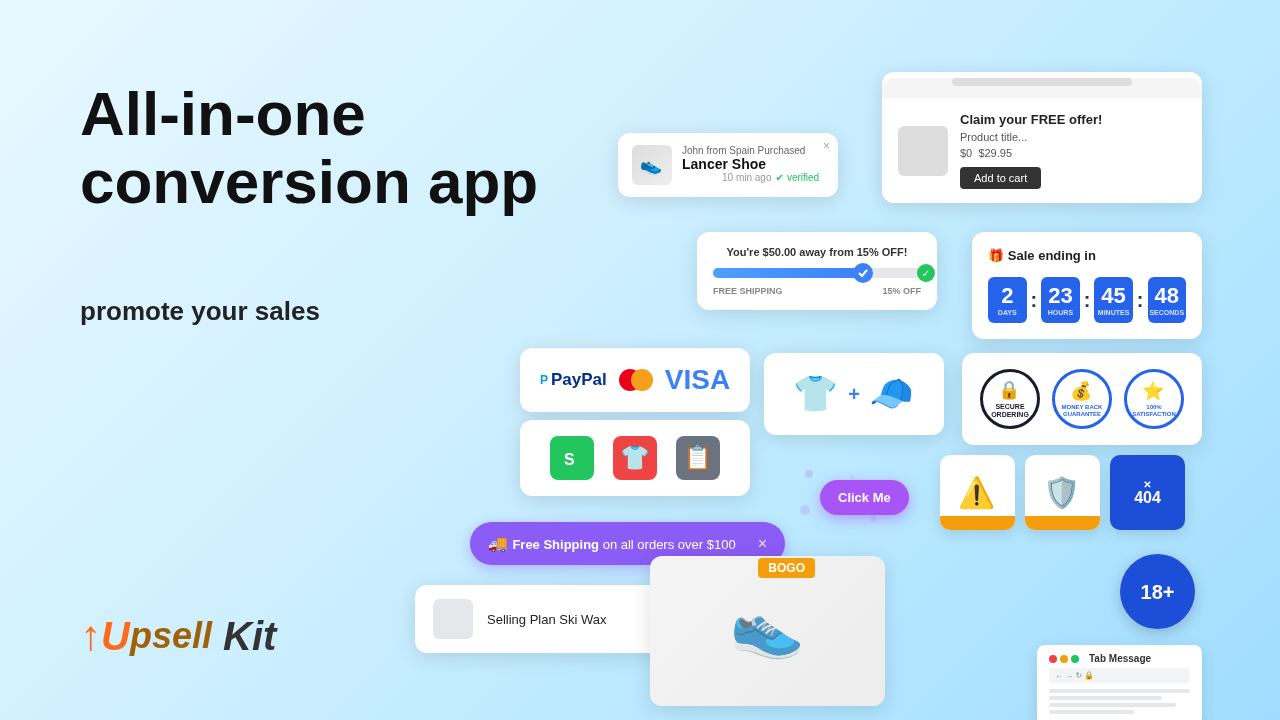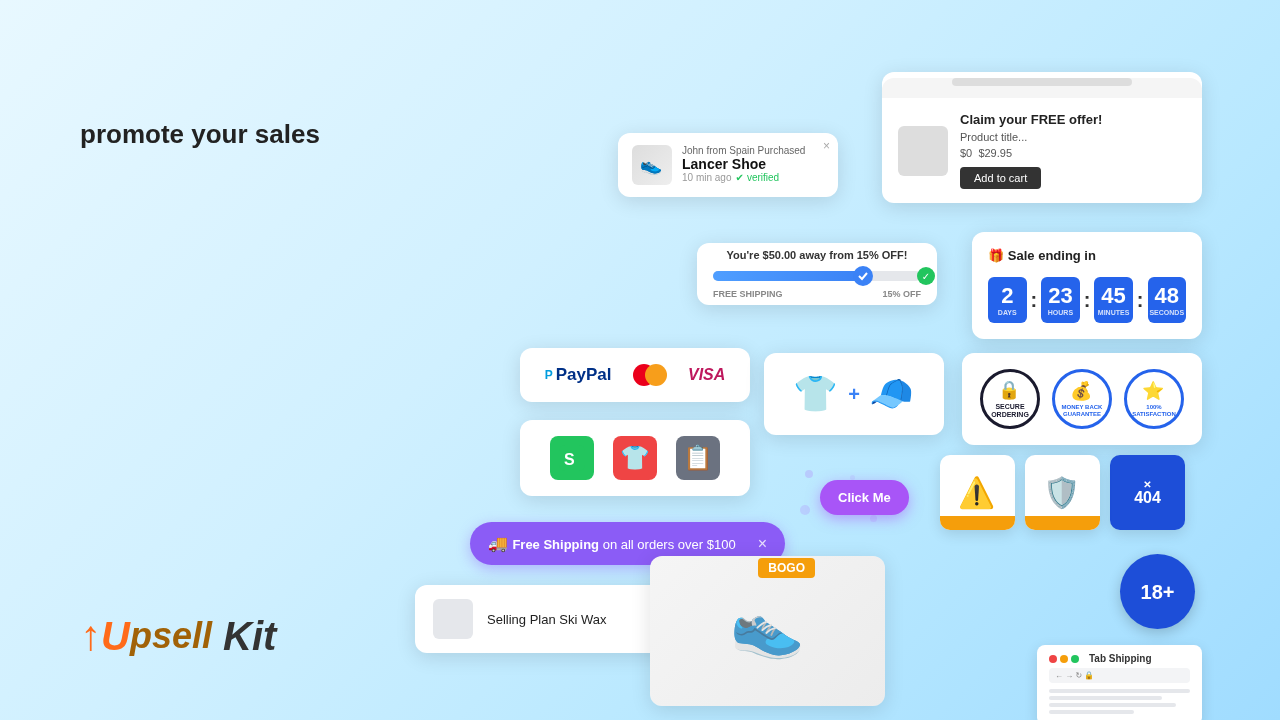--- a/index.html
+++ b/index.html
@@ -92,20 +92,21 @@
       font-size: 14px;
       font-weight: 700;
       color: #111;
     }
     .notif-time {
       font-size: 10px;
       color: #999;
       display: flex;
       align-items: flex-start;
       gap: 4px;
+      margin-left: 40px;
     }
     .notif-verified {
       color: #22c55e;
       font-size: 10px;
       display: flex;
       align-items: center;
       gap: 3px;
     }
     .notif-close {
       position: absolute;
@@ -170,23 +171,23 @@
       border: none;
       padding: 5px 14px;
       border-radius: 4px;
       font-size: 11px;
       cursor: pointer;
     }
 
     
     .card-progress {
       left: 697px;
-      top: 243px;
+      top: 232px;
       width: 240px;
-      padding: 6px 16px;
+      padding: 14px 16px;
     }
     .progress-text {
       font-size: 11px;
       font-weight: 700;
       color: #333;
       text-align: center;
       margin-bottom: 10px;
     }
     .progress-bar-bg {
       background: #e5e7eb;
@@ -298,24 +299,23 @@
       font-weight: 700;
     }
     .paypal { color: #003087; }
     .mastercard-icon {
       display: flex;
       align-items: center;
     }
     .mc-left { width: 22px; height: 22px; background: #eb001b; border-radius: 50%; }
     .mc-right { width: 22px; height: 22px; background: #f79e1b; border-radius: 50%; margin-left: -10px; }
     .visa-text {
-      color: #be185d;
-      font-size: 16px;
+      color: #3b82f6;
+      font-size: 28px;
       font-weight: 900;
-      font-style: italic;
     }
 
     
     .card-integrations {
       left: 520px;
       top: 420px;
       width: 230px;
       padding: 16px 20px;
       display: flex;
       align-items: center;
@@ -512,20 +512,24 @@
     .deco-dot {
       position: absolute;
       border-radius: 50%;
       background: rgba(168,85,247,0.35);
     }
   </style>
 </head>
 <body>
 
 <div class="hero-section">
+  <h1 class="hero-title">
+    <span>All-in-one</span><br>
+    <span>conversion app</span>
+  </h1>
   <p class="hero-subtitle">
     <br>
     <span>promote your sales</span>
   </p>
 </div>
 
 <div class="logo">
   <span style="color:#ff6b1a; font-style:italic; font-weight:900; font-size:42px;">↑</span>
   <span class="logo-u">U</span>
   <span style="color:#a16207; font-style:italic; font-weight:900; font-size:36px;">psell</span>
@@ -710,21 +714,21 @@
   <span style="font-size:20px; font-weight:900; line-height:1;">18+</span>
 </div>
 
 <div class="card card-tab" style="position:absolute; right:78px; top:645px; width:165px; background:white; border-radius:8px; box-shadow:0 4px 14px rgba(0,0,0,0.12); padding:8px 12px;">
   <div class="tab-header">
     <div class="tab-dots">
       <div class="tab-dot tab-dot-red"></div>
       <div class="tab-dot tab-dot-yellow"></div>
       <div class="tab-dot tab-dot-green"></div>
     </div>
-    <span class="tab-title" style="margin-left:6px;">Tab Shipping</span>
+    <span class="tab-title" style="margin-left:6px;">Tab Message</span>
   </div>
   <div class="tab-url-bar">← → ↻ 🔒</div>
   <div class="tab-msg-lines">
     <div style="width:100%;"></div>
     <div style="width:80%;"></div>
     <div style="width:90%;"></div>
     <div style="width:60%;"></div>
   </div>
 </div>
 

